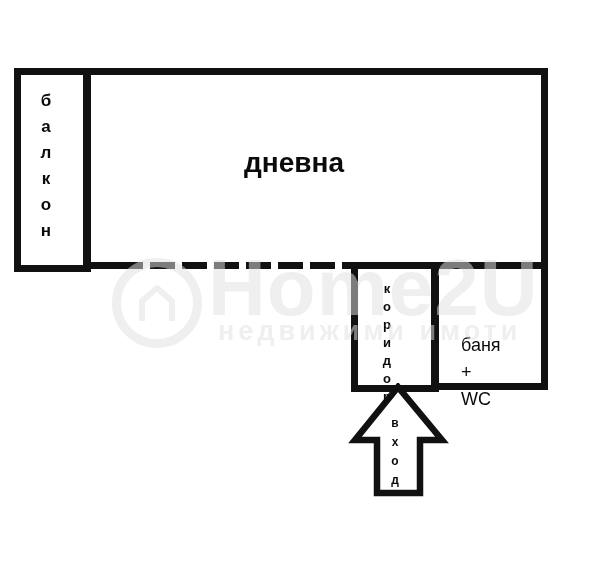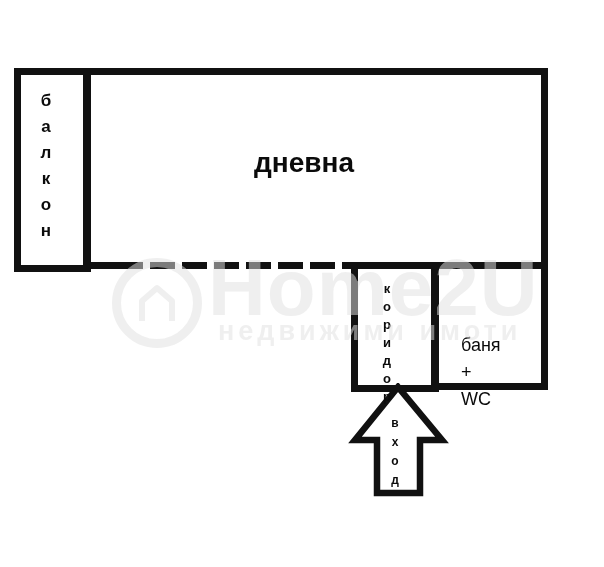--- a/index.html
+++ b/index.html
@@ -17,21 +17,21 @@
   .dashes{
     position:absolute;left:118px;top:262px;width:238px;height:7px;
     background:repeating-linear-gradient(90deg,#111 0 25px,#fff 25px 32px);
   }
   
   .arrow{position:absolute;left:345px;top:383px;}
   
   .lbl{position:absolute;font-weight:bold;color:#0b0b0b;}
   .v{white-space:pre;text-align:center;}
   .balcony-lbl {left:30px; top:88px; width:32px; font-size:17px;line-height:26px;}
-  .living-lbl  {left:234px;top:148px;width:140px;font-size:28px;line-height:30px;text-align:center;}
+  .living-lbl  {left:224px;top:148px;width:140px;font-size:28px;line-height:30px;text-align:center;}
   .corridor-lbl{left:371px;top:280px;width:32px; font-size:13px;line-height:18px;}
   .bath-lbl    {left:461px;top:285px;font-size:18px;line-height:27px;font-weight:normal;margin-top:47px;}
   .bath-lbl div{white-space:nowrap;}
   .entrance-lbl{left:379px;top:414px;width:32px;font-size:12px;line-height:19px;}
   
   .wm{position:absolute;left:0;top:0;width:604px;height:567px;pointer-events:none;font-weight:bold;margin-top:20px;}
   .wm-lighten{color:#7b7b7b;mix-blend-mode:lighten;}
   .wm-faint{color:rgba(128,128,128,0.13);}
   .wm-circle{
     position:absolute;left:112px;top:238px;width:90px;height:90px;

